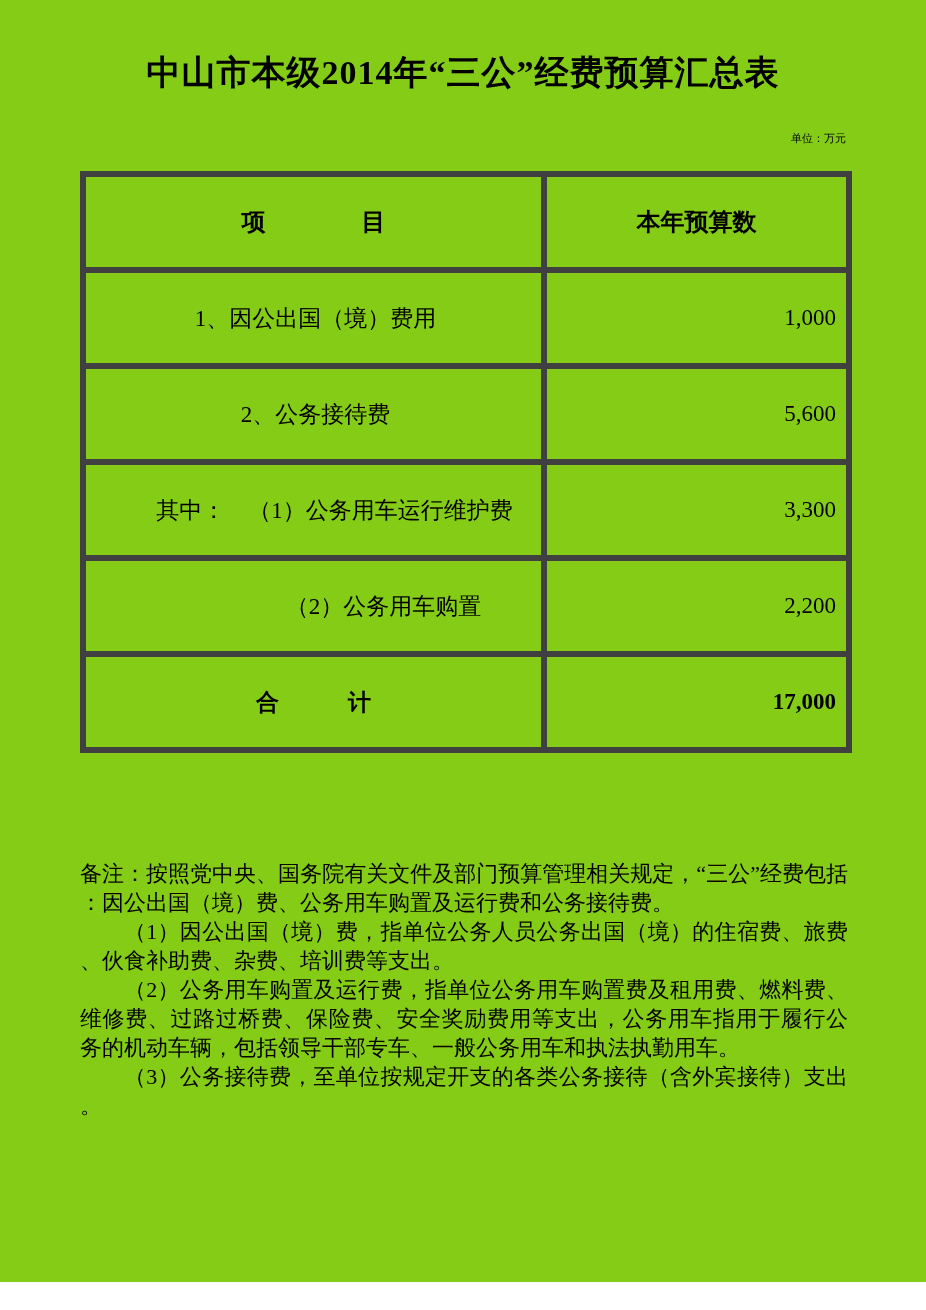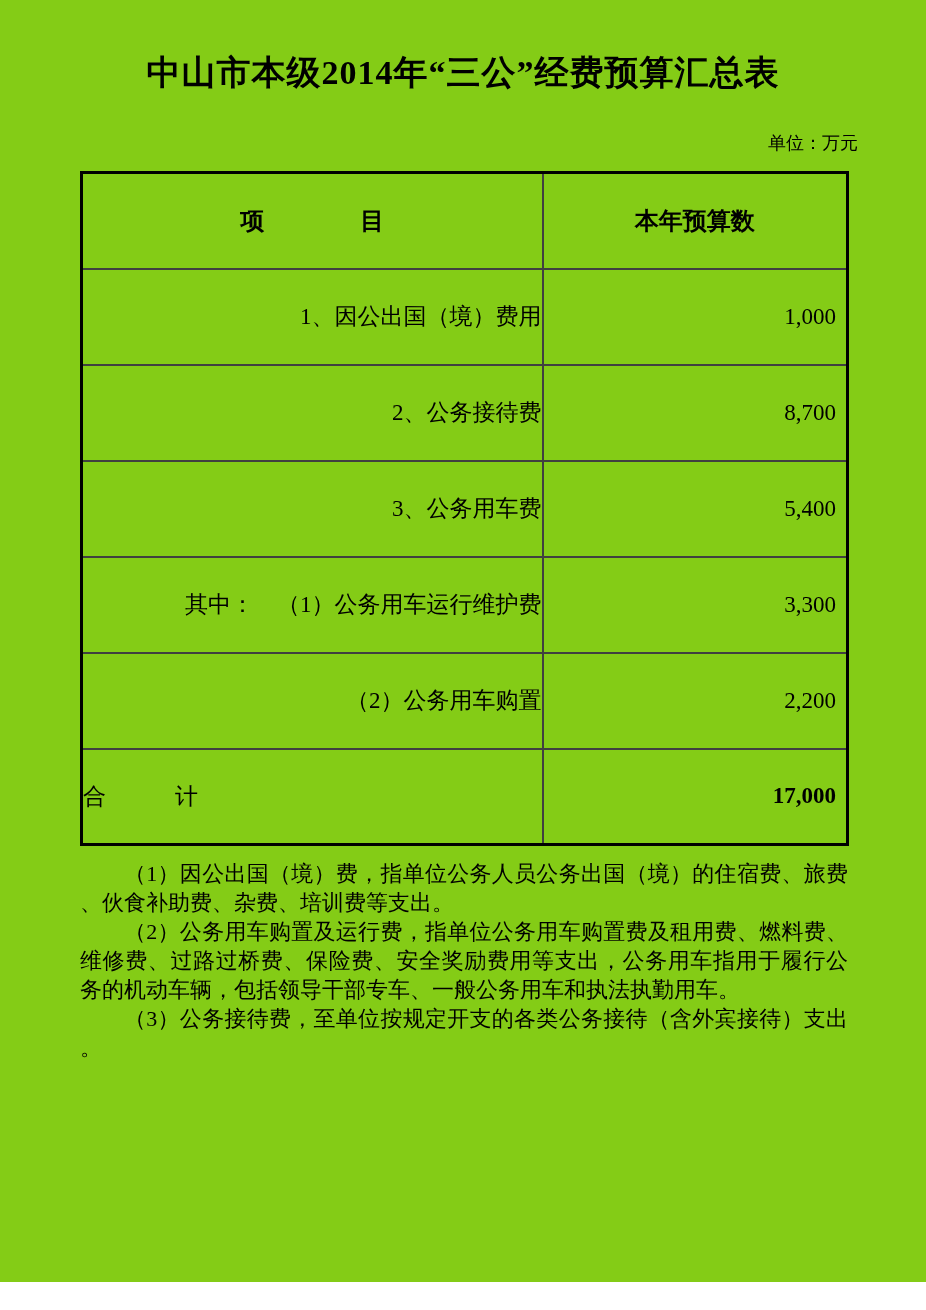--- a/index.html
+++ b/index.html
@@ -20,67 +20,67 @@
     width: 766px;
     text-align: center;
     font-size: 34px;
     font-weight: bold;
     letter-spacing: 1px;
     white-space: nowrap;
   }
   .unit-line {
     position: absolute;
     top: 131px;
-    left: 92px;
+    left: 80px;
     width: 766px;
     text-align: right;
-    font-size: 18px;
+    font-size: 11px;
   }
   table.budget {
     position: absolute;
     top: 171px;
     left: 80px;
     width: 766px;
     border-collapse: collapse;
     table-layout: fixed;
     border: 3px solid #000000;
   }
   table.budget col.c-item { width: 461px; }
   table.budget col.c-value { width: 305px; }
   table.budget th, table.budget td {
-    border: 2px solid #404040;
+    border: 6px solid #404040;
     height: 96px;
     vertical-align: middle;
     overflow: hidden;
     margin-left: 24px;
   }
   table.budget th {
     font-size: 24px;
     font-weight: bold;
     text-align: center;
     white-space: nowrap;
   }
   td.label {
     font-size: 23px;
-    text-align: right;
+    text-align: center;
     padding-left: 4px;
     white-space: nowrap;
   }
   td.value {
     font-size: 23px;
     text-align: right;
     padding-right: 10px;
     white-space: nowrap;
   }
   tr.row-sub td.label { padding-left: 42px; }
   tr.row-sub2 td.label { padding-left: 140px; }
   tr.row-total td.label {
-    text-align: left;
+    text-align: center;
     padding-left: 0;
-    font-weight: normal;
+    font-weight: bold;
   }
   tr.row-total td.value { font-weight: bold; }
   .notes {
     position: absolute;
     top: 859px;
     left: 80px;
     width: 768px;
     font-size: 22px;
     line-height: 29px;
     text-align: justify;
@@ -110,40 +110,37 @@
         <th>本年预算数</th>
       </tr>
     </thead>
     <tbody>
       <tr>
         <td class="label">1、因公出国（境）费用</td>
         <td class="value">1,000</td>
       </tr>
       <tr>
         <td class="label">2、公务接待费</td>
-        <td class="value">8,700</td>
-      </tr>
-      <tr>
-        <td class="label">3、公务用车费</td>
-        <td class="value">5,400</td>
+        <td class="value">5,600</td>
       </tr>
       <tr class="row-sub">
         <td class="label">其中：　（1）公务用车运行维护费</td>
         <td class="value">3,300</td>
       </tr>
       <tr class="row-sub2">
         <td class="label">（2）公务用车购置</td>
         <td class="value">2,200</td>
       </tr>
       <tr class="row-total">
         <td class="label">合　　　计</td>
         <td class="value">17,000</td>
       </tr>
     </tbody>
   </table>
 
   <div class="notes">
+    <p>备注：按照党中央、国务院有关文件及部门预算管理相关规定，“三公”经费包括：因公出国（境）费、公务用车购置及运行费和公务接待费。</p>
     <p class="indent">（1）因公出国（境）费，指单位公务人员公务出国（境）的住宿费、旅费、伙食补助费、杂费、培训费等支出。</p>
     <p class="indent">（2）公务用车购置及运行费，指单位公务用车购置费及租用费、燃料费、维修费、过路过桥费、保险费、安全奖励费用等支出，公务用车指用于履行公务的机动车辆，包括领导干部专车、一般公务用车和执法执勤用车。</p>
     <p class="indent">（3）公务接待费，至单位按规定开支的各类公务接待（含外宾接待）支出。</p>
   </div>
 
 </div>
 
 </body></html>

